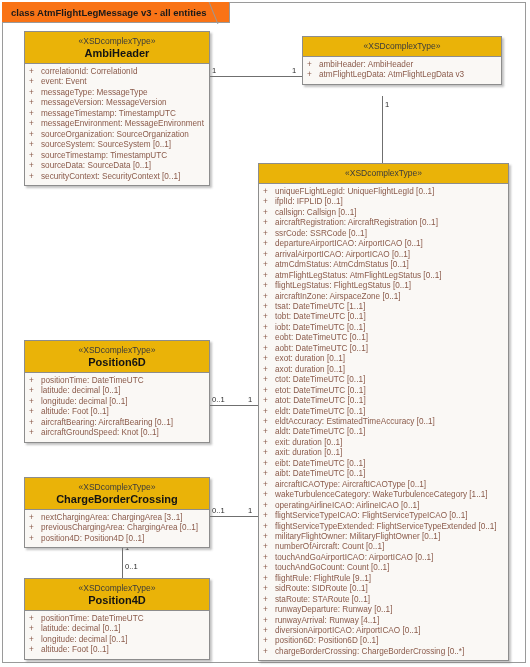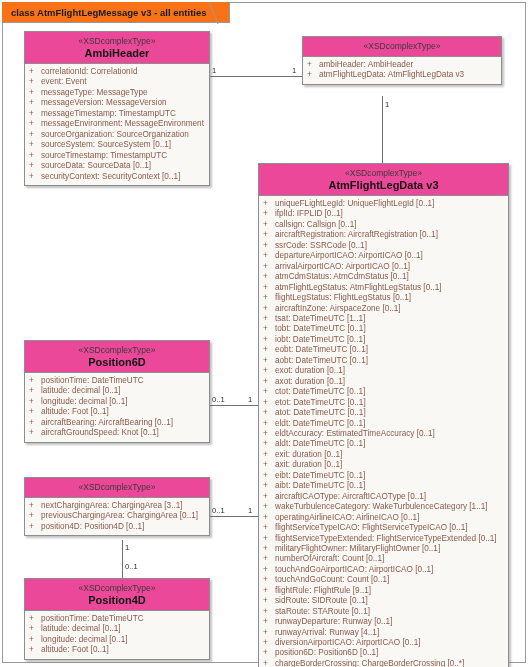--- a/index.html
+++ b/index.html
@@ -65,21 +65,21 @@
     position: absolute;
     background: #faf8f5;
     border: 1px solid #8d8d8d;
     box-sizing: border-box;
     box-shadow: 1.5px 1.5px 2px rgba(120,120,120,0.45);
   }
   .cls-head {
     padding: 4px 4px 4px 4px;
     text-align: center;
     border-bottom: 1px solid #8d8d8d;
-    background: #ec4899;
+    background: #eab308;
   }
   .cls-stereo {
     font-size: 8.5px;
     color: #3b3b3b;
     line-height: 11px;
     white-space: nowrap;
   }
   .cls-name {
     font-size: 11px;
     font-weight: bold;
@@ -219,21 +219,20 @@
       <div class="attr">
           <span class="vis">+</span>
           <span class="txt">atmFlightLegData: AtmFlightLegData  v3</span>
         </div>
     </div>
   </div>
 
   <div class="cls" style="left:258px; top:163px; width:251px;">
     <div class="cls-head">
       <div class="cls-stereo">«XSDcomplexType»</div>
-      <div class="cls-name">AtmFlightLegData  v3</div>
     </div>
     <div class="cls-body" id="afld-body">
         <div class="attr">
           <span class="vis">+</span>
           <span class="txt">uniqueFLightLegId: UniqueFlightLegId [0..1]</span>
         </div>
         <div class="attr">
           <span class="vis">+</span>
           <span class="txt">ifplId: IFPLID [0..1]</span>
         </div>
@@ -441,20 +440,21 @@
       <div class="attr">
           <span class="vis">+</span>
           <span class="txt">aircraftGroundSpeed: Knot [0..1]</span>
         </div>
     </div>
   </div>
 
   <div class="cls" style="left:24px; top:477px; width:186px;">
     <div class="cls-head">
       <div class="cls-stereo">«XSDcomplexType»</div>
+      <div class="cls-name">ChargeBorderCrossing</div>
     </div>
     <div class="cls-body">
       <div class="attr">
           <span class="vis">+</span>
           <span class="txt">nextChargingArea: ChargingArea [3..1]</span>
         </div>
       <div class="attr">
           <span class="vis">+</span>
           <span class="txt">previousChargingArea: ChargingArea [0..1]</span>
         </div>

